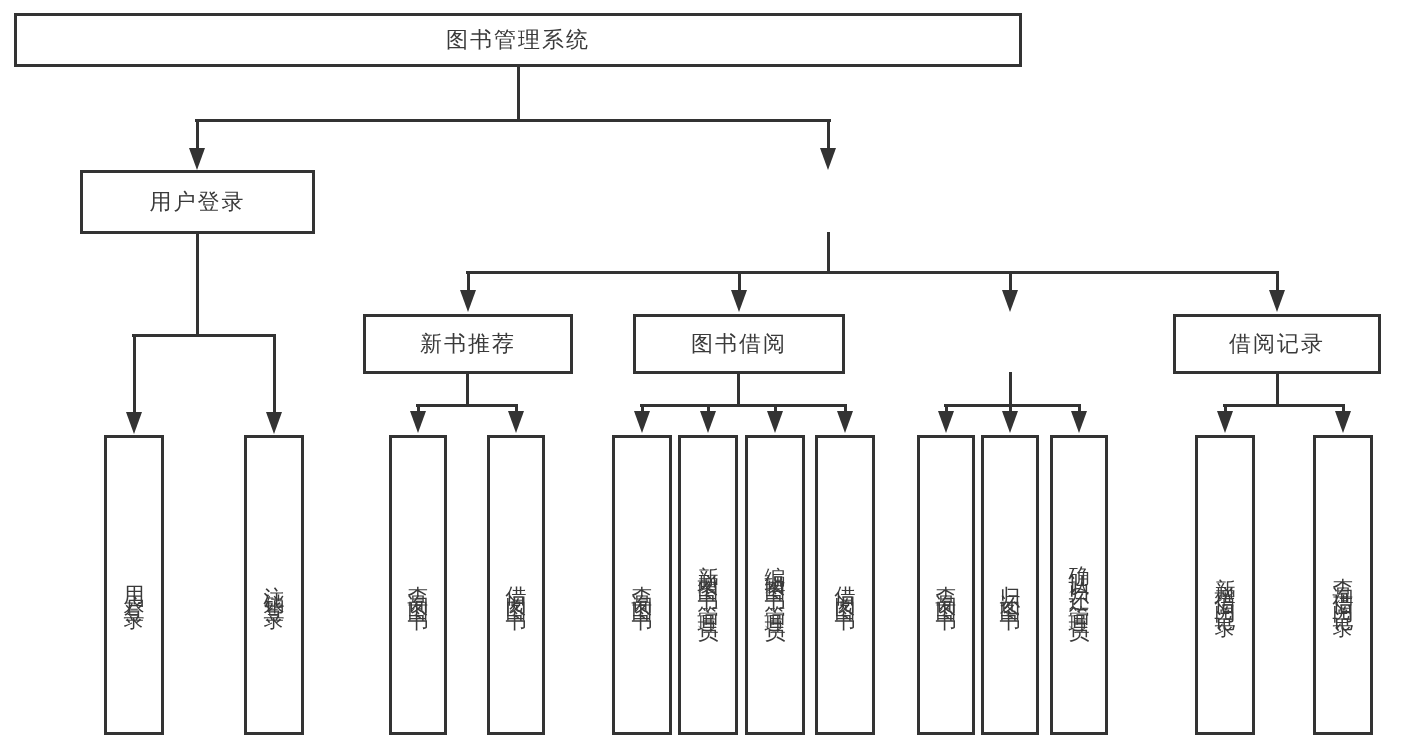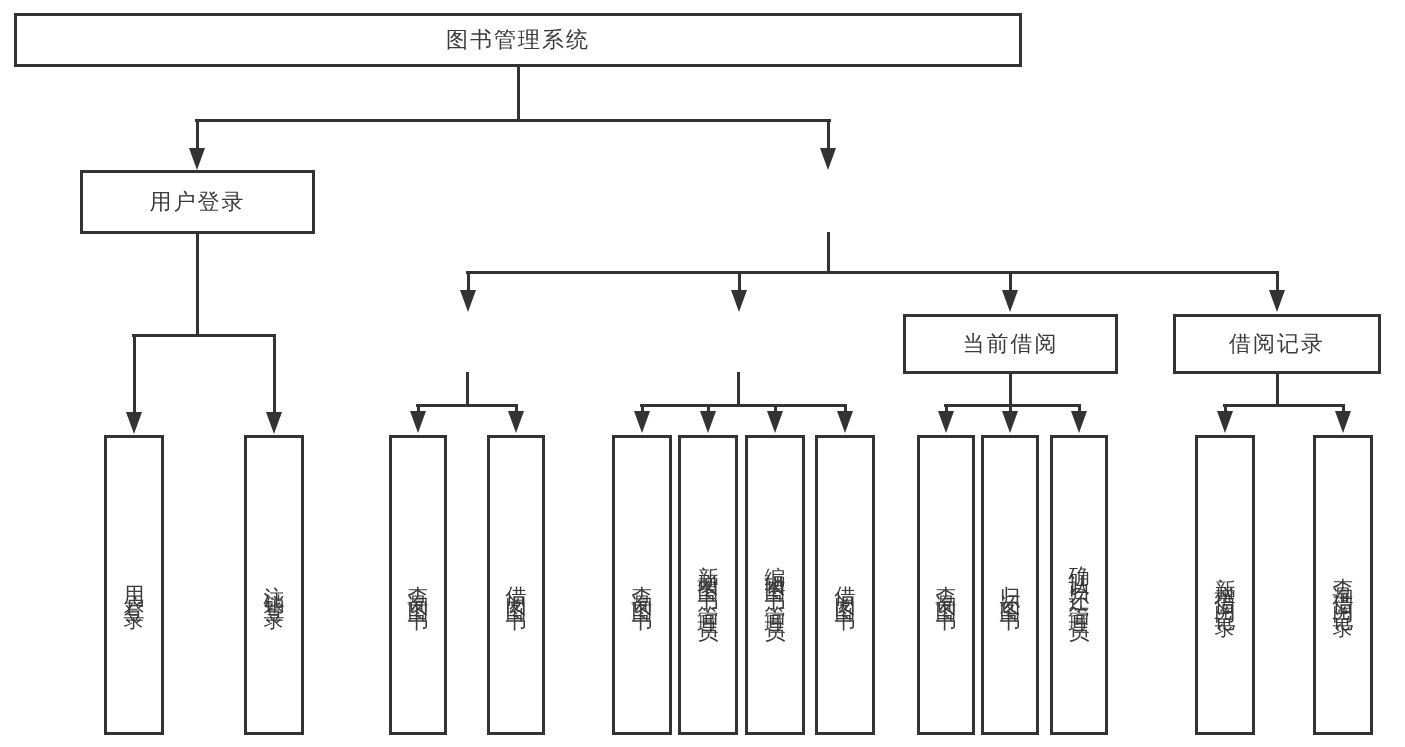--- a/index.html
+++ b/index.html
@@ -72,21 +72,22 @@
   <div class="line" style="left:466px;top:271px;width:813px;height:3px;"></div>
   <div class="line" style="left:467px;top:271px;width:3px;height:21px;"></div>
   <div class="arrow" style="left:460px;top:290px;"></div>
   <div class="line" style="left:738px;top:271px;width:3px;height:21px;"></div>
   <div class="arrow" style="left:731px;top:290px;"></div>
   <div class="line" style="left:1009px;top:271px;width:3px;height:21px;"></div>
   <div class="arrow" style="left:1002px;top:290px;"></div>
   <div class="line" style="left:1276px;top:271px;width:3px;height:21px;"></div>
   <div class="arrow" style="left:1269px;top:290px;"></div>
 
-  <div class="box" style="left:903px;top:314px;width:215px;height:60px;">当前借阅</div>
+  <div class="box" style="left:363px;top:314px;width:210px;height:60px;">新书推荐</div>
+  <div class="box" style="left:633px;top:314px;width:212px;height:60px;">图书借阅</div>
   <div class="box" style="left:1173px;top:314px;width:208px;height:60px;">借阅记录</div>
 
   <div class="line" style="left:466px;top:372px;width:3px;height:34px;"></div>
   <div class="line" style="left:416px;top:404px;width:101px;height:3px;"></div>
   <div class="line" style="left:417px;top:404px;width:3px;height:9px;"></div>
   <div class="arrow" style="left:410px;top:411px;"></div>
   <div class="line" style="left:515px;top:404px;width:3px;height:9px;"></div>
   <div class="arrow" style="left:508px;top:411px;"></div>
 
   <div class="line" style="left:737px;top:372px;width:3px;height:34px;"></div>

